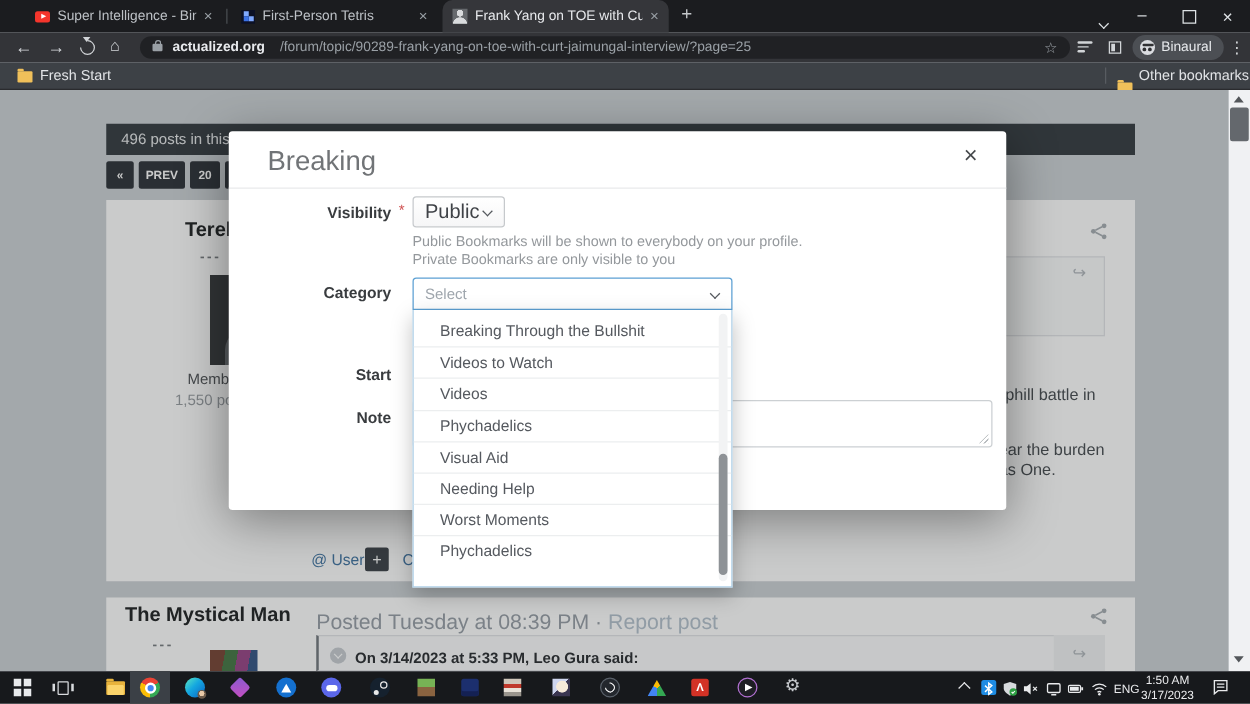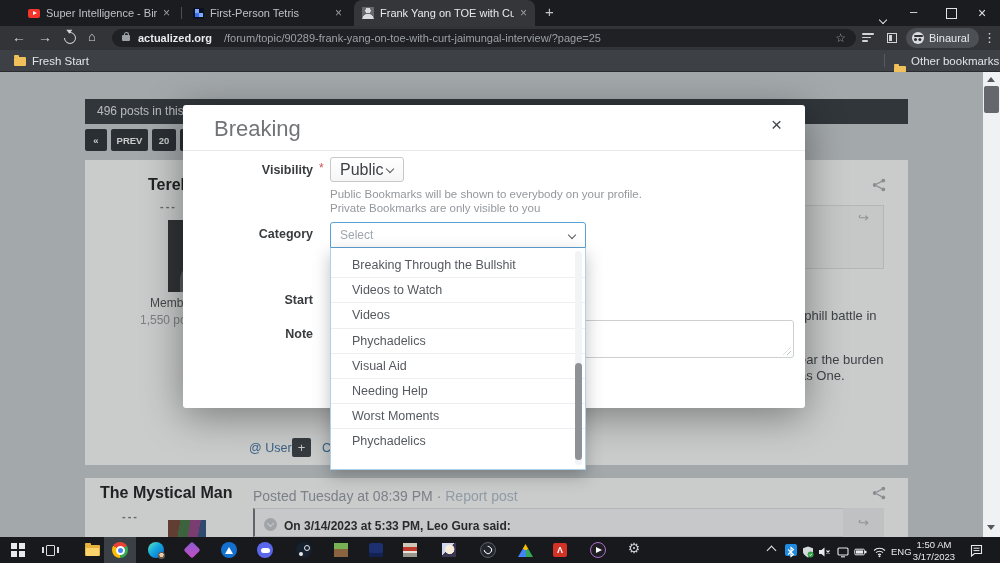--- a/index.html
+++ b/index.html
@@ -75,21 +75,21 @@
   .avatar1::after{content:"";position:absolute;left:12px;top:40px;width:48px;height:40px;border-radius:50% 50% 0 0;background:#6e7175;}
   .meta{font-size:12px;color:#55585c;}
   .meta2{font-size:12px;color:#9ba0a5;}
   .shareic{width:14px;height:14px;}
   .quote{background:#fafbfc;border:1px solid #e3e5e8;box-sizing:border-box;}
   .replyarrow{font-size:13px;color:#b4b9be;}
   .frag{font-size:13px;color:#4d5257;}
   .mention{color:#4779a6;font-size:12.5px;}
   .plusbtn{width:19px;height:19px;background:#42474d;border-radius:2px;color:#fff;font-size:13px;
     text-align:center;line-height:19px;}
-  .posted{font-size:14px;color:#9aa1a9;text-align:right;}
+  .posted{font-size:17px;color:#9aa1a9;text-align:right;}
   .report{color:#b6c3cf;}
   .q2{background:#fbfcfd;border:1px solid #e3e5e8;border-left:2px solid #767b80;box-sizing:border-box;}
   .qcircle{width:13px;height:13px;border-radius:50%;background:#c9ced3;}
   .qcircle::after{content:"";position:absolute;left:3.5px;top:3px;width:4px;height:4px;
     border-right:1.6px solid #fff;border-bottom:1.6px solid #fff;transform:rotate(45deg);}
   .qhead{font-size:12px;font-weight:bold;color:#303337;}
   .replybox{background:#f1f3f4;color:#b4b9be;font-size:13px;text-align:center;line-height:29px;}
   .avatar2{left:168px;top:448px;width:38px;height:17px;
     background:linear-gradient(100deg,#7a4a3a 0 30%,#4a7a4a 30% 55%,#9a4a8a 55% 80%,#3a5a8a 80%);}
   .dim{left:0;top:0;width:983px;height:465px;background:rgba(13,16,20,0.22);}

